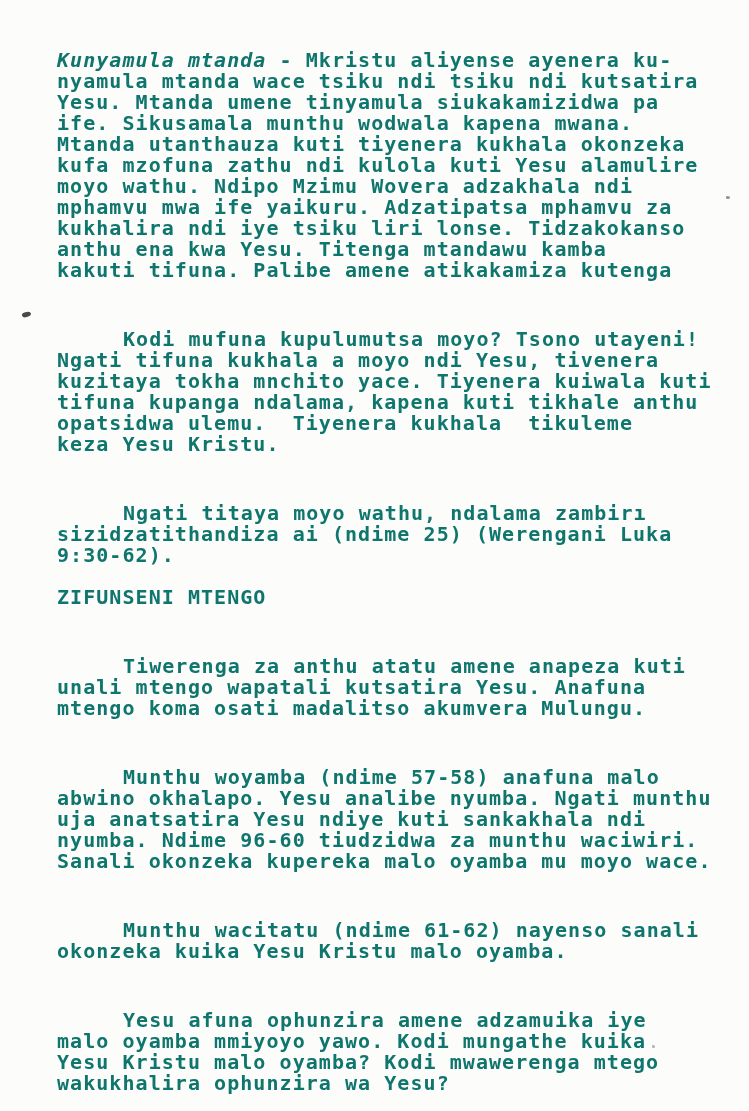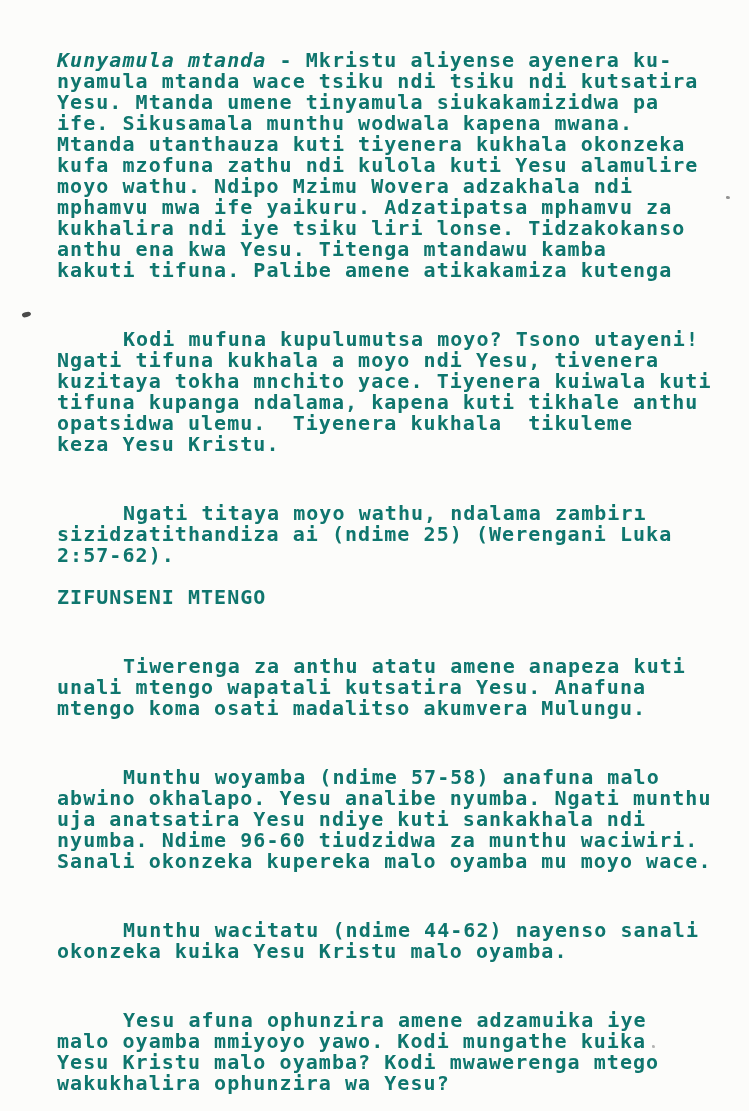--- a/index.html
+++ b/index.html
@@ -93,35 +93,35 @@
 
     <p class="para indent-first">Kodi mufuna kupulumutsa moyo? Tsono utayeni!
 Ngati tifuna kukhala a moyo ndi Yesu, tivenera
 kuzitaya tokha mnchito yace. Tiyenera kuiwala kuti
 tifuna kupanga ndalama, kapena kuti tikhale anthu
 opatsidwa ulemu.  Tiyenera kukhala  tikuleme
 keza Yesu Kristu.</p>
 
     <p class="para indent-first">Ngati titaya moyo wathu, ndalama zambirı
 sizidzatithandiza ai (ndime 25) (Werengani Luka
-2:57-62).</p>
+9:30-62).</p>
 
     <p class="heading">ZIFUNSENI MTENGO</p>
 
     <p class="para indent-first">Tiwerenga za anthu atatu amene anapeza kuti
 unali mtengo wapatali kutsatira Yesu. Anafuna
 mtengo koma osati madalitso akumvera Mulungu.</p>
 
     <p class="para indent-first">Munthu woyamba (ndime 57-58) anafuna malo
 abwino okhalapo. Yesu analibe nyumba. Ngati munthu
 uja anatsatira Yesu ndiye kuti sankakhala ndi
 nyumba. Ndime 96-60 tiudzidwa za munthu waciwiri.
 Sanali okonzeka kupereka malo oyamba mu moyo wace.</p>
 
-    <p class="para indent-first">Munthu wacitatu (ndime 44-62) nayenso sanali
+    <p class="para indent-first">Munthu wacitatu (ndime 61-62) nayenso sanali
 okonzeka kuika Yesu Kristu malo oyamba.</p>
 
     <p class="para indent-first">Yesu afuna ophunzira amene adzamuika iye
 malo oyamba mmiyoyo yawo. Kodi mungathe kuika
 Yesu Kristu malo oyamba? Kodi mwawerenga mtego
 wakukhalira ophunzira wa Yesu?</p>
 
 
     <p class="para indent-block">Kodi mucita zinthu zomwe Yesu afuna kuti
 inu mucite?</p>

